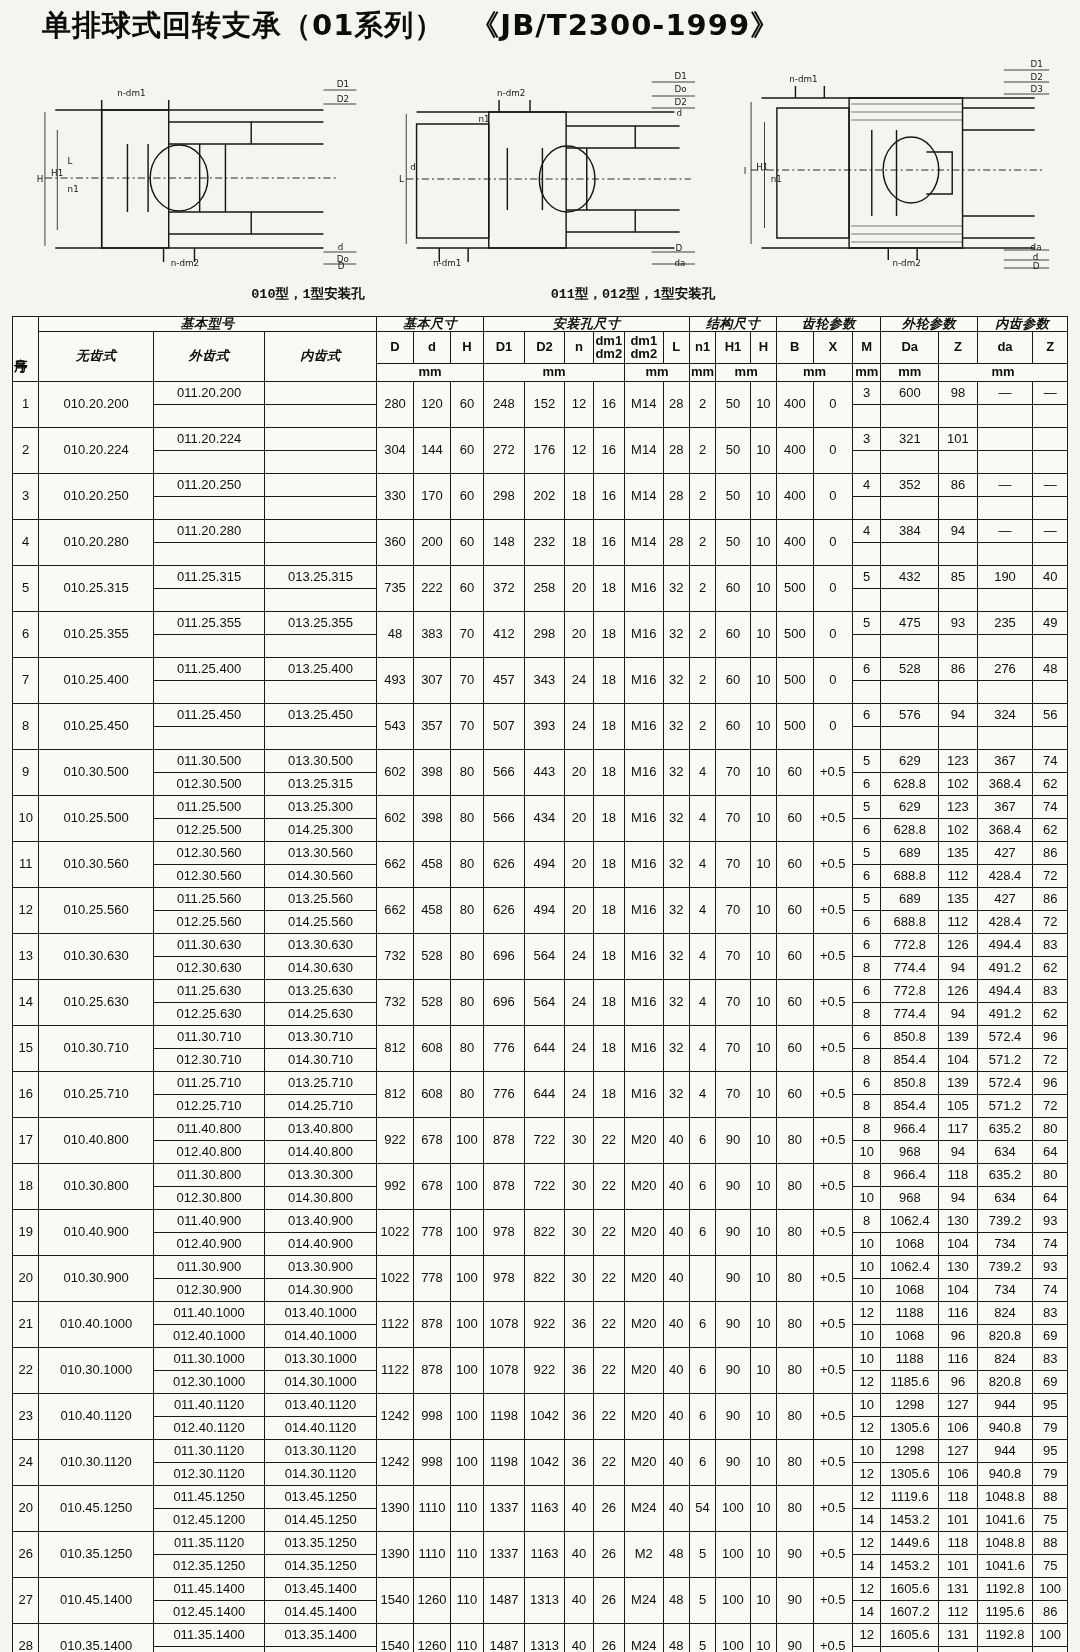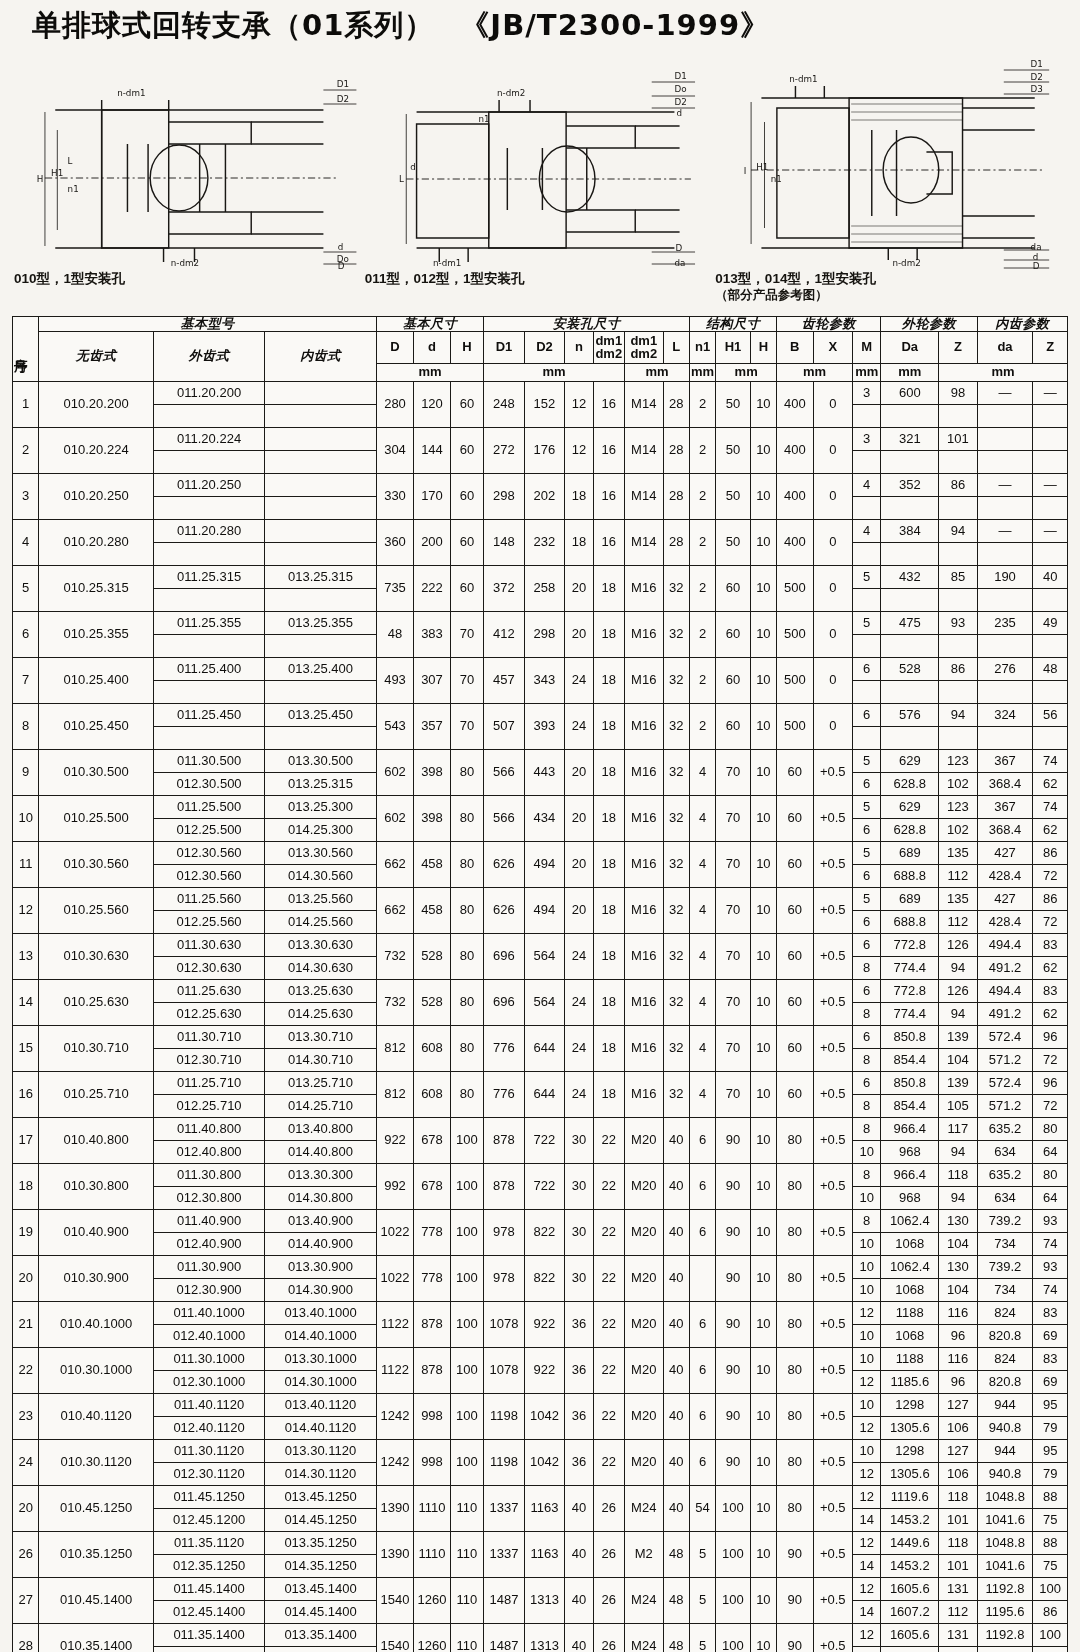--- a/index.html
+++ b/index.html
@@ -6,36 +6,36 @@
   html,body{margin:0;padding:0;background:#f4f2ee;}
   body{
     width:1080px;height:1652px;overflow:hidden;
     font-family:"Liberation Sans","DejaVu Sans",sans-serif;
     color:#15130f;
     -webkit-font-smoothing:none;
   }
   #page{position:relative;width:1080px;height:1652px;background:#f6f4f0;}
 
   
-  .title-bar{padding:6px 0 2px 32px;}
+  .title-bar{padding:6px 0 2px 42px;}
   .title-bar .t{
     font-size:29px;font-weight:bold;letter-spacing:1px;
     font-family:"DejaVu Sans","Liberation Sans",sans-serif;
     white-space:nowrap;color:#0d0c0a;
   }
   .title-bar .t .std{margin-left:26px;}
 
   
   .figs{display:flex;height:268px;padding:4px 14px 0 14px;box-sizing:border-box;}
   .fig{flex:1;position:relative;}
   .fig .canvas{position:relative;height:218px;}
   .fig .cap{
-    text-align:left;font-size:13.5px;line-height:1.28;
-    font-family:Liberation Sans, sans-serif;
-    font-weight:bold;color:#15130f;margin-top:0;
+    text-align:right;font-size:13.5px;line-height:1.28;
+    font-family:Liberation Mono, monospace;
+    font-weight:bold;color:#15130f;margin-top:16px;
   }
   .fig .cap .sub{display:block;font-size:12.5px;}
   .fig svg{position:absolute;inset:0;width:100%;height:100%;}
 
   
   .tbl-wrap{padding:0 12px;box-sizing:border-box;}
   table.spec{
     border-collapse:collapse;table-layout:fixed;width:1056px;
     font-family:"Liberation Sans","DejaVu Sans",sans-serif;
     background:#faf9f6;
@@ -228,24 +228,20 @@
             <text x="306" y="40">D3</text>
             <text x="306" y="198">da</text>
             <text x="308" y="208">d</text>
             <text x="308" y="217">D</text>
             <text x="28" y="122">I</text>
             <text x="40" y="118">H1</text>
             <text x="54" y="130">n1</text>
           </g>
         </svg>
       </div>
-      <div class="cap">
-        <span>013型，014型，1型安装孔</span>
-        <span class="sub">（部分产品参考图）</span>
-      </div>
     </div>
   </div>
 
   <div class="tbl-wrap">
     <table class="spec">
       <colgroup>
         <col class="c-seq">
           <col class="c-m1">
           <col class="c-m2">
           <col class="c-m3">

